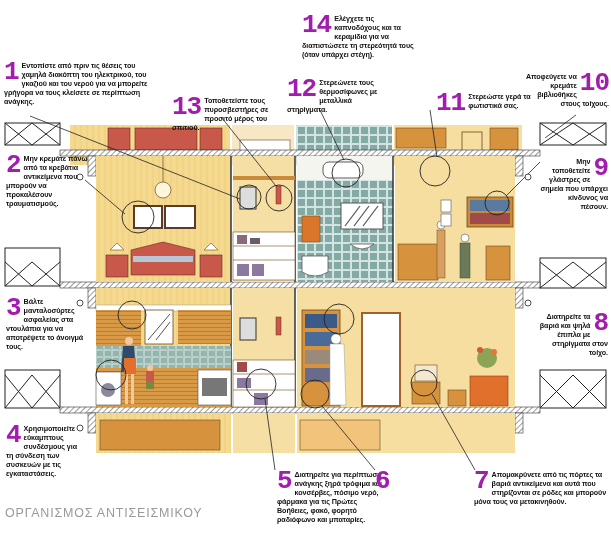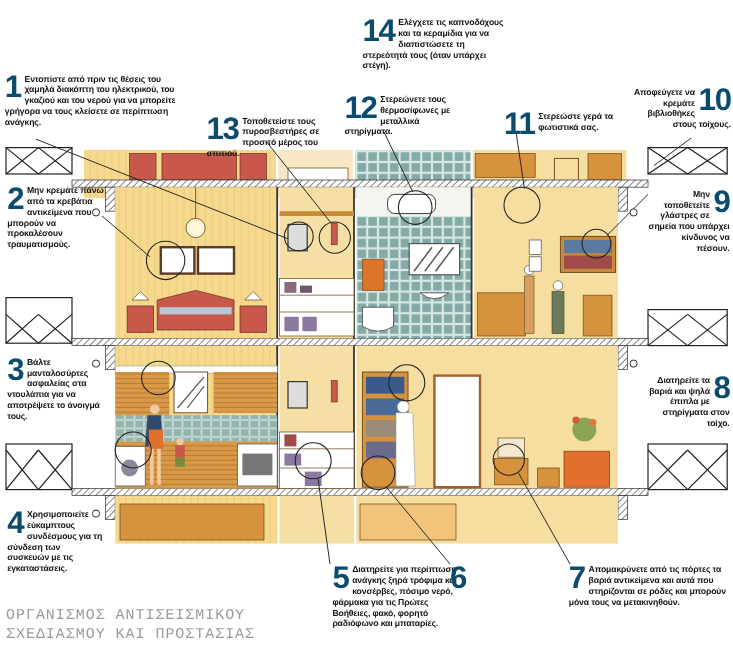--- a/index.html
+++ b/index.html
@@ -1,23 +1,23 @@
 <!DOCTYPE html>
 <html><head>
 <meta charset="utf-8">
 <style>
   * { box-sizing: border-box; margin: 0; padding: 0; }
   body { width: 611px; height: 551px; background: #ffffff; position: relative; overflow: hidden; font-family: "Liberation Sans", sans-serif; }
   .tip { position: absolute; font-size: 7.2px; line-height: 9px; color: #111; font-weight: bold; letter-spacing: -0.1px; }
-  .num { font-size: 26px; font-weight: bold; color: #0c4a6e; line-height: 22px; font-family: Liberation Sans, sans-serif; letter-spacing: -1px; }
+  .num { font-size: 26px; font-weight: bold; color: #a21caf; line-height: 22px; font-family: Liberation Mono, monospace; letter-spacing: -1px; }
   .num-left { float: left; margin-right: 3px; }
   .num-right { float: right; margin-left: 3px; }
   .right { text-align: right; }
   .house { position: absolute; left: 0; top: 0; width: 611px; height: 551px; }
-  .footer { position: absolute; left: 5px; top: 505px; font-size: 12.5px; line-height: 16px; color: #9a9a9a; letter-spacing: 0.8px; font-family: Liberation Mono, monospace; }
+  .footer { position: absolute; left: 5px; top: 505px; font-size: 12.5px; line-height: 16px; color: #9a9a9a; letter-spacing: 0.8px; font-family: Liberation Sans, sans-serif; }
 </style>
 </head>
 <body>
 
 <svg class="house" viewBox="0 0 611 551" xmlns="http://www.w3.org/2000/svg">
   <defs>
     <pattern id="hatch" width="4" height="4" patternUnits="userSpaceOnUse" patternTransform="rotate(45)">
       <rect width="4" height="4" fill="#fff"></rect>
       <line x1="0" y1="0" x2="0" y2="4" stroke="#555" stroke-width="1.2"></line>
     </pattern>
@@ -292,21 +292,21 @@
 <div class="tip right" style="left:540px; top:157px; width:68px;">
   <span class="num num-right">9</span>
   <span>Μην τοποθετείτε γλάστρες σε σημεία που υπάρχει κίνδυνος να πέσουν.</span>
 </div>
 
 <div class="tip right" style="left:525px; top:72px; width:84px;">
   <span class="num num-right">10</span>
   <span>Αποφεύγετε να κρεμάτε βιβλιοθήκες στους τοίχους.</span>
 </div>
 
-<div class="tip" style="left:420px; top:92px; width:100px;">
+<div class="tip" style="left:436px; top:92px; width:100px;">
   <span class="num num-left">11</span>
   <span>Στερεώστε γερά τα φωτιστικά σας.</span>
 </div>
 
 <div class="tip" style="left:287px; top:78px; width:100px;">
   <span class="num num-left">12</span>
   <span>Στερεώνετε τους θερμοσίφωνες με μεταλλικά στηρίγματα.</span>
 </div>
 
 <div class="tip" style="left:172px; top:96px; width:120px;">
@@ -314,14 +314,13 @@
   <span>Τοποθετείστε τους πυροσβεστήρες σε προσιτό μέρος του σπιτιού.</span>
 </div>
 
 <div class="tip" style="left:302px; top:14px; width:118px;">
   <span class="num num-left">14</span>
   <span>Ελέγχετε τις καπνοδόχους και τα κεραμίδια για να διαπιστώσετε τη στερεότητά τους (όταν υπάρχει στέγη).</span>
 </div>
 
 <div class="footer">
   <div>ΟΡΓΑΝΙΣΜΟΣ ΑΝΤΙΣΕΙΣΜΙΚΟΥ</div>
-  <div>ΣΧΕΔΙΑΣΜΟΥ ΚΑΙ ΠΡΟΣΤΑΣΙΑΣ</div>
 </div>
 
 </body></html>

